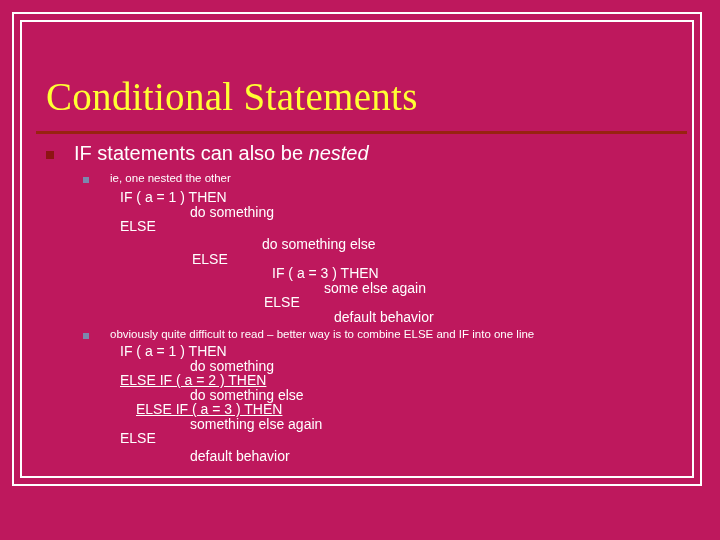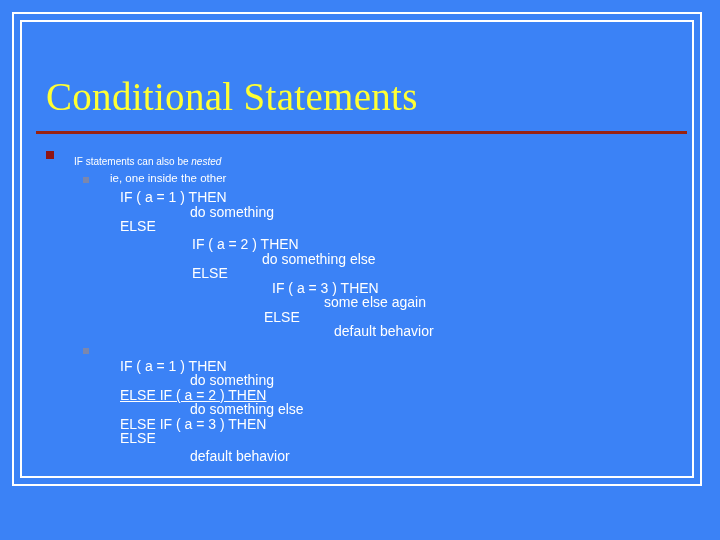--- a/index.html
+++ b/index.html
@@ -11,21 +11,21 @@
     width: 720px;
     height: 540px;
     overflow: hidden;
     font-family: "Liberation Sans", sans-serif;
   }
 
   #slide {
     position: relative;
     width: 720px;
     height: 540px;
-    background: #3b82f6;
+    background: #be185d;
   }
 
   
   .frame-outer {
     position: absolute;
     left: 12px;
     top: 12px;
     width: 690px;
     height: 474px;
     border: 2px solid #ffffff;
@@ -85,26 +85,25 @@
     left: 46px;
     top: 7px;
     width: 8px;
     height: 8px;
     background: #8e1414;
   }
   .lvl1-text {
     position: absolute;
     left: 74px;
     top: 0px;
-    font-size: 10px;
+    font-size: 20px;
     line-height: 19px;
     color: #ffffff;
     font-stretch: condensed;
     white-space: nowrap;
-    margin-top: 8px;
   }
   .lvl1-text .ital { font-style: italic; }
 
   
   .lvl2 {
     position: relative;
     height: 17px;
   }
   .bullet-l2 {
     position: absolute;
@@ -149,37 +148,34 @@
 
   <div class="body-area">
 
     <div class="lvl1">
       <div class="bullet-l1"></div>
       <div class="lvl1-text"><span>IF statements can also be </span><span class="ital">nested</span></div>
     </div>
 
     <div class="lvl2" style="margin-top:7px;">
       <div class="bullet-l2" style="left:83px;"></div>
-      <div class="lvl2-text" style="left:110px;">ie, one inside the other</div>
+      <div class="lvl2-text" style="left:110px;">ie, one nested the other</div>
     </div>
 
     <div style="margin-top:2px;">
       <div class="code-line">
           <span style="left:120px;">IF ( a = 1 ) THEN</span>
         </div>
       <div class="code-line">
           <span style="left:190px;">do something</span>
         </div>
       <div class="code-line" style="height:18px;">
           <span style="left:120px;">ELSE</span>
         </div>
       <div class="code-line">
-          <span style="left:192px;">IF ( a = 2 ) THEN</span>
-        </div>
-      <div class="code-line">
           <span style="left:262px;">do something else</span>
         </div>
       <div class="code-line">
           <span style="left:192px;">ELSE</span>
         </div>
       <div class="code-line">
           <span style="left:272px;">IF ( a = 3 ) THEN</span>
         </div>
       <div class="code-line">
           <span style="left:324px;">some else again</span>
@@ -187,37 +183,41 @@
       <div class="code-line">
           <span style="left:264px;">ELSE</span>
         </div>
       <div class="code-line">
           <span style="left:334px;">default behavior</span>
         </div>
     </div>
 
     <div class="lvl2" style="margin-top:3px;">
       <div class="bullet-l2" style="left:83px;"></div>
+      <div class="lvl2-text" style="left:110px;">obviously quite difficult to read – better way is to combine ELSE and IF into one line</div>
     </div>
 
     <div style="margin-top:0px;">
       <div class="code-line">
           <span style="left:120px;">IF ( a = 1 ) THEN</span>
         </div>
       <div class="code-line">
           <span style="left:190px;">do something</span>
         </div>
       <div class="code-line">
           <span style="left:120px;text-decoration:underline;">ELSE IF ( a = 2 ) THEN</span>
         </div>
       <div class="code-line">
           <span style="left:190px;">do something else</span>
         </div>
       <div class="code-line">
-          <span style="left:120px;">ELSE IF ( a = 3 ) THEN</span>
+          <span style="left:136px;text-decoration:underline;">ELSE IF ( a = 3 ) THEN</span>
+        </div>
+      <div class="code-line">
+          <span style="left:190px;">something else again</span>
         </div>
       <div class="code-line" style="height:18px;">
           <span style="left:120px;">ELSE</span>
         </div>
       <div class="code-line">
           <span style="left:190px;">default behavior</span>
         </div>
     </div>
 
   </div>

